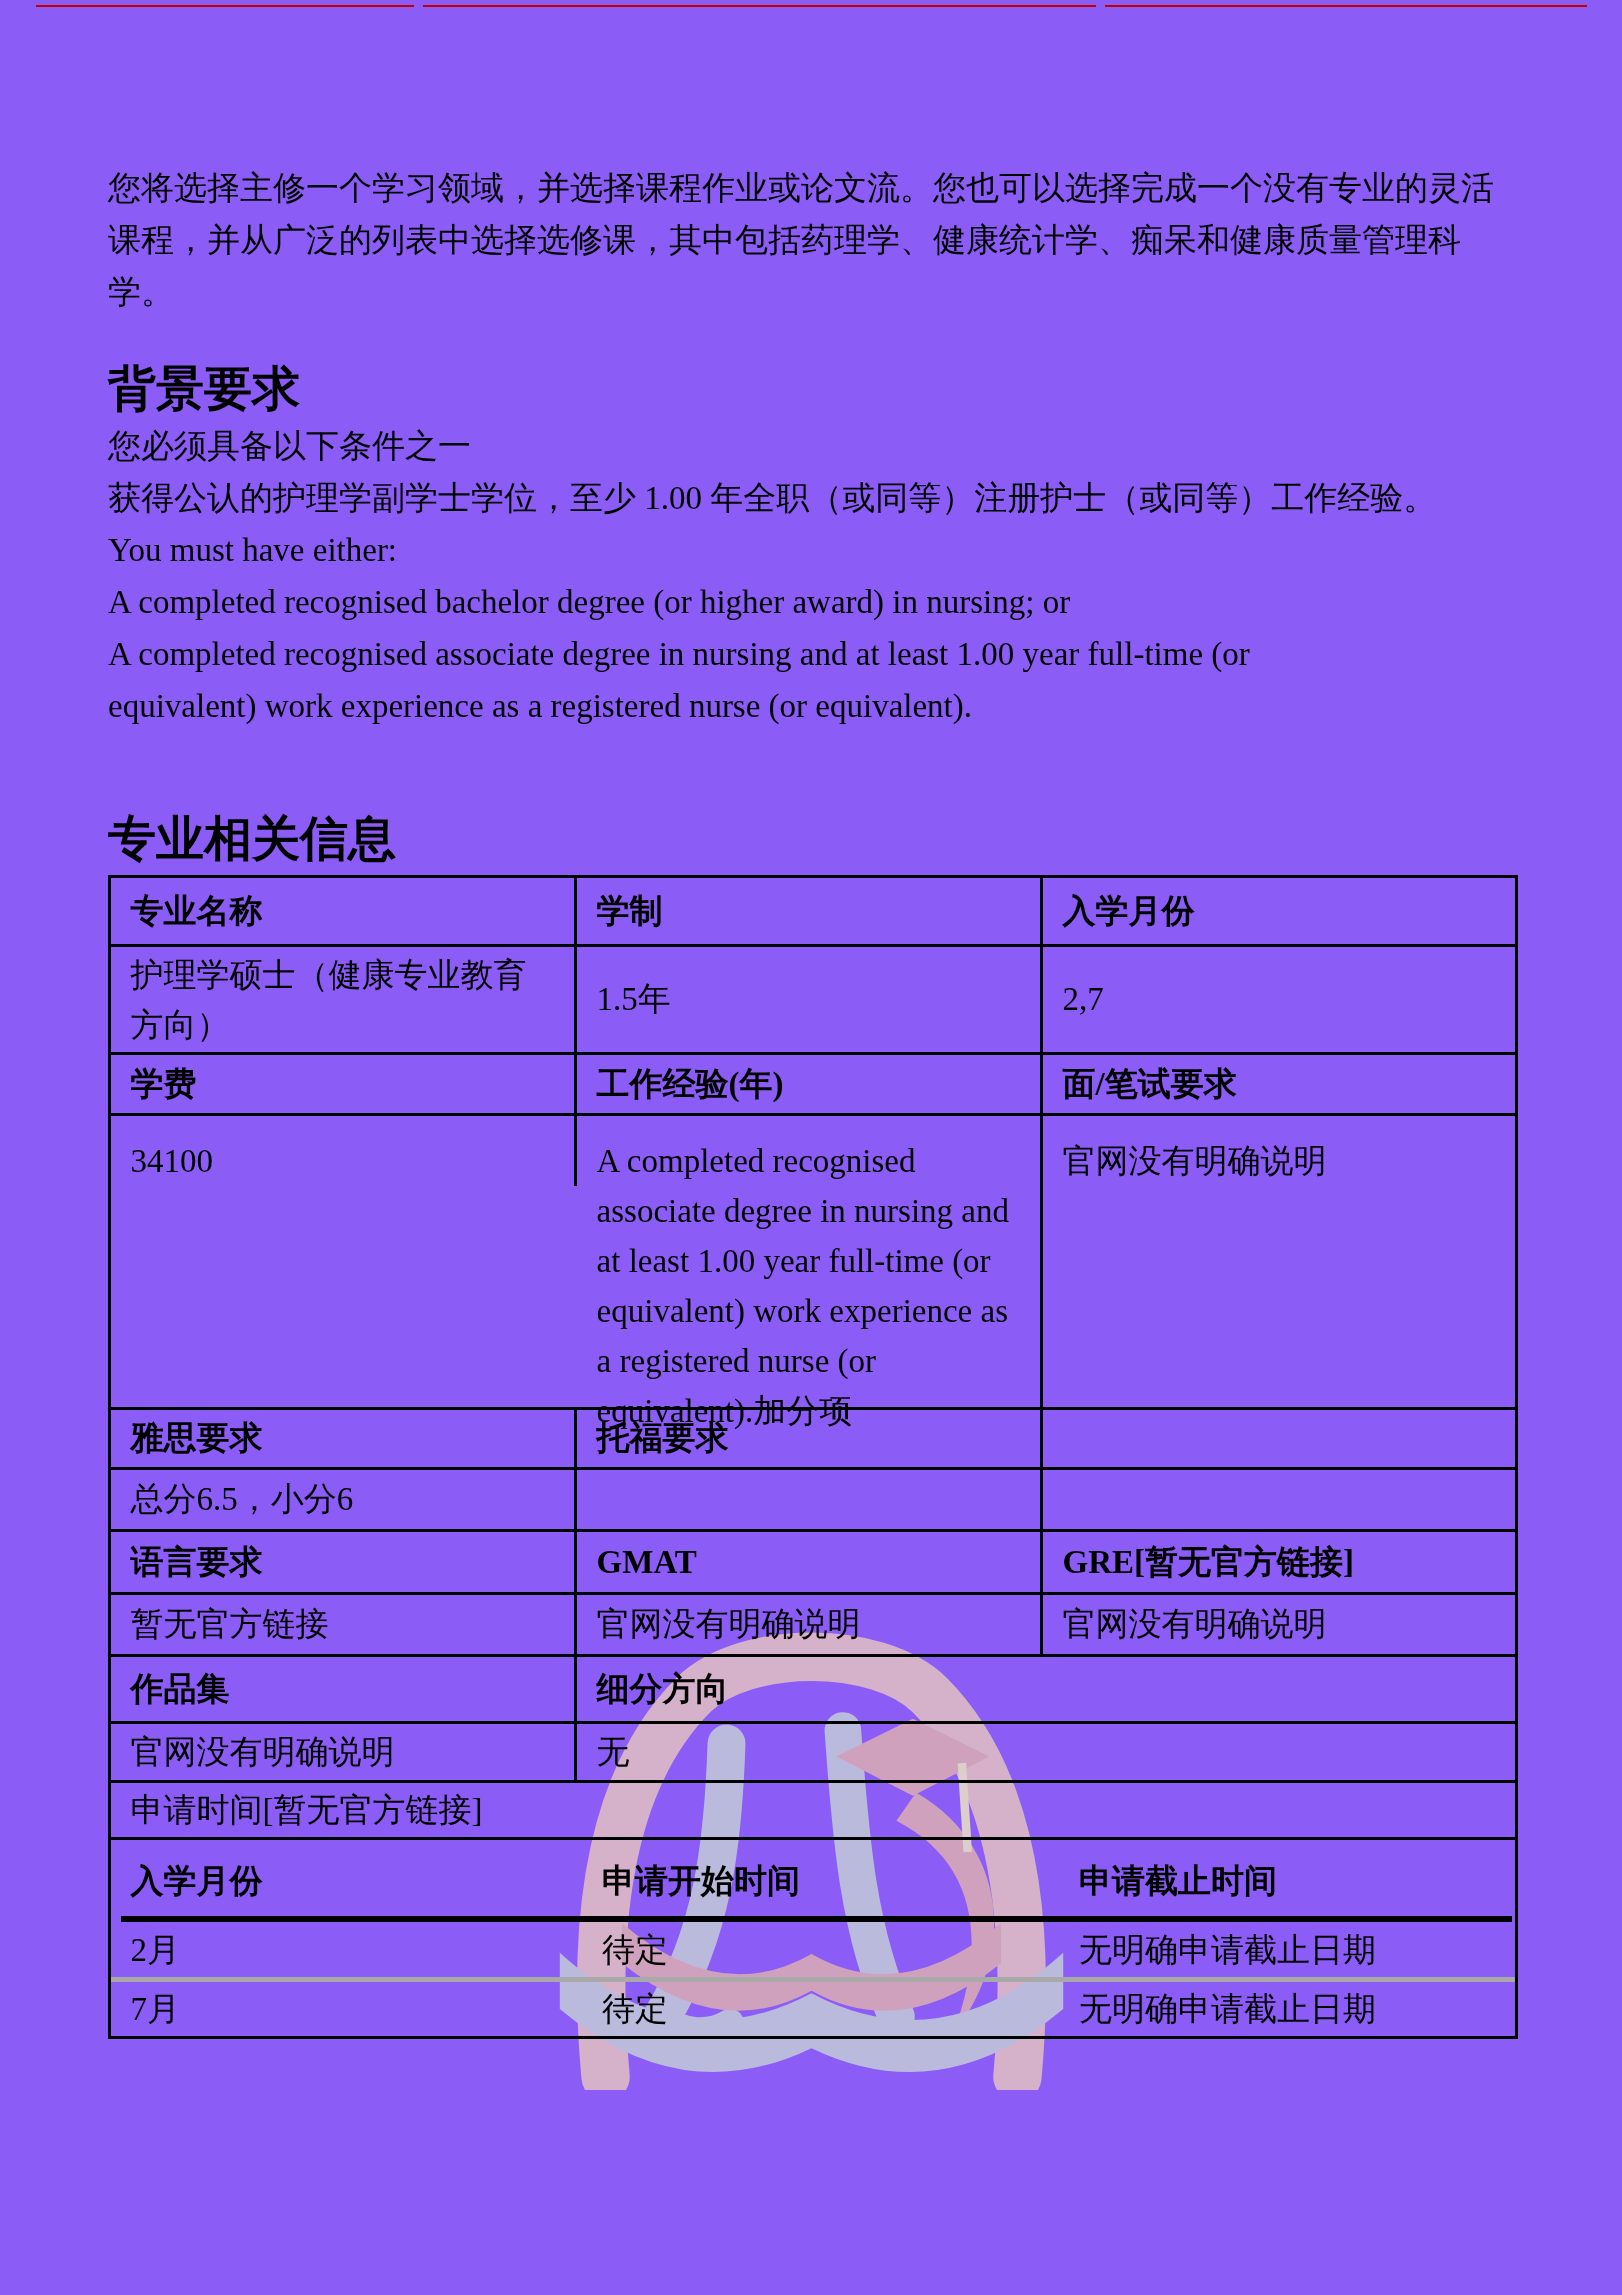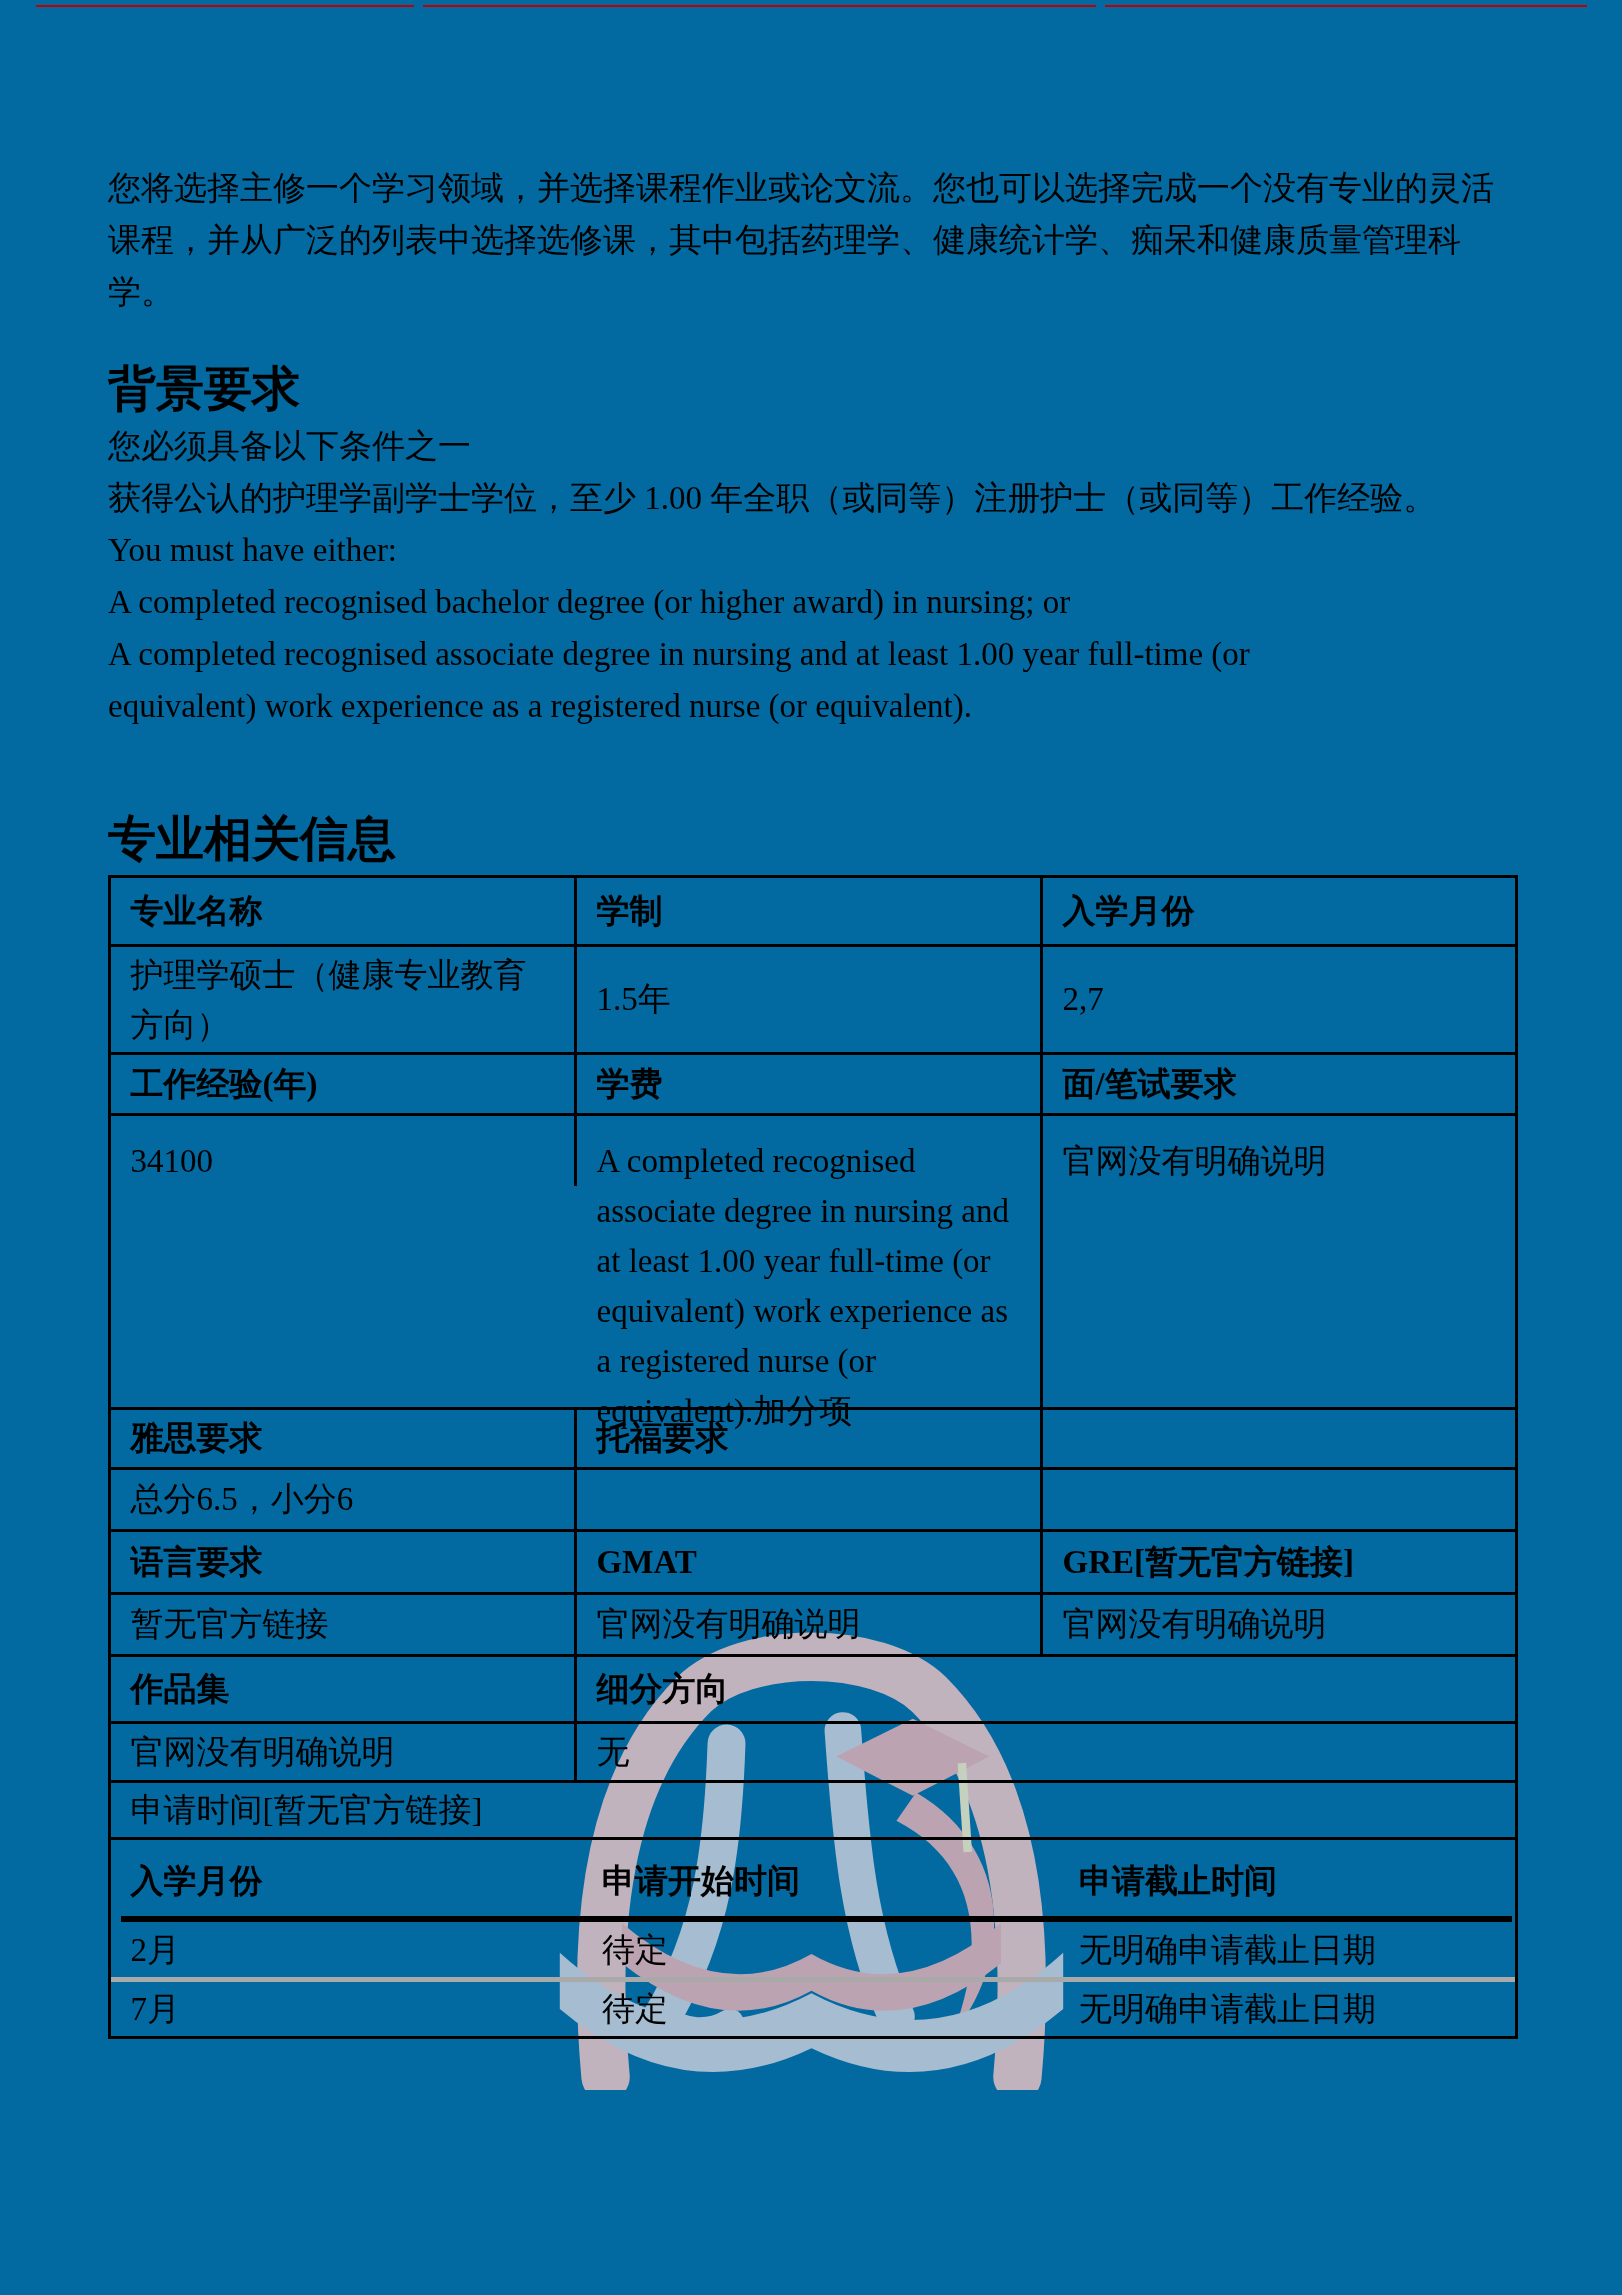--- a/index.html
+++ b/index.html
@@ -1,17 +1,17 @@
 <!DOCTYPE html>
 <html style="font-size:10.5px"><head>
 <meta charset="utf-8">
 <style>
   html,body { margin:0; padding:0; background:#e8e8e8; }
   .page {
-    position:relative; width:1623px; height:2295px; background:#0369a1;
+    position:relative; width:1623px; height:2295px; background:#8b5cf6;
     font-family:"Liberation Serif","DejaVu Serif",serif; color:#000;
     overflow:hidden; margin:0 auto;
   }
   .redseg { position:absolute; top:4.6px; height:2.6px; background:#c00000; }
   .block { position:absolute; left:108px; width:1492px; }
   .tline { height:52px; line-height:52px; font-size:33px; white-space:nowrap; }
   .h2 { position:absolute; left:108px; font-size:48px; font-weight:bold; height:55px; line-height:55px; white-space:nowrap; }
 
   
   .wm { position:absolute; left:530px; top:1567px; width:563px; height:523px; z-index:0; }
@@ -96,22 +96,22 @@
       <div class="c c3">入学月份</div>
     </div>
 
     <div class="row" style="height:108px;">
       <div class="c c1 wrapcell">护理学硕士（健康专业教育方向）</div>
       <div class="c c2">1.5年</div>
       <div class="c c3">2,7</div>
     </div>
 
     <div class="row hdr" style="height:61px;">
+      <div class="c c1">学费</div>
       <div class="c c2">工作经验(年)</div>
-      <div class="c c1">学费</div>
       <div class="c c3">面/笔试要求</div>
     </div>
 
     <div class="row tall" style="height:294px;">
       <div class="c c1">34100</div>
       <div class="c c2 engcell">A completed recognised associate degree in nursing and at least 1.00 year full-time (or equivalent) work experience as a registered nurse (or equivalent).加分项</div>
       <div class="c c3">官网没有明确说明</div>
     </div>
 
     <div class="row hdr" style="height:60px;">

